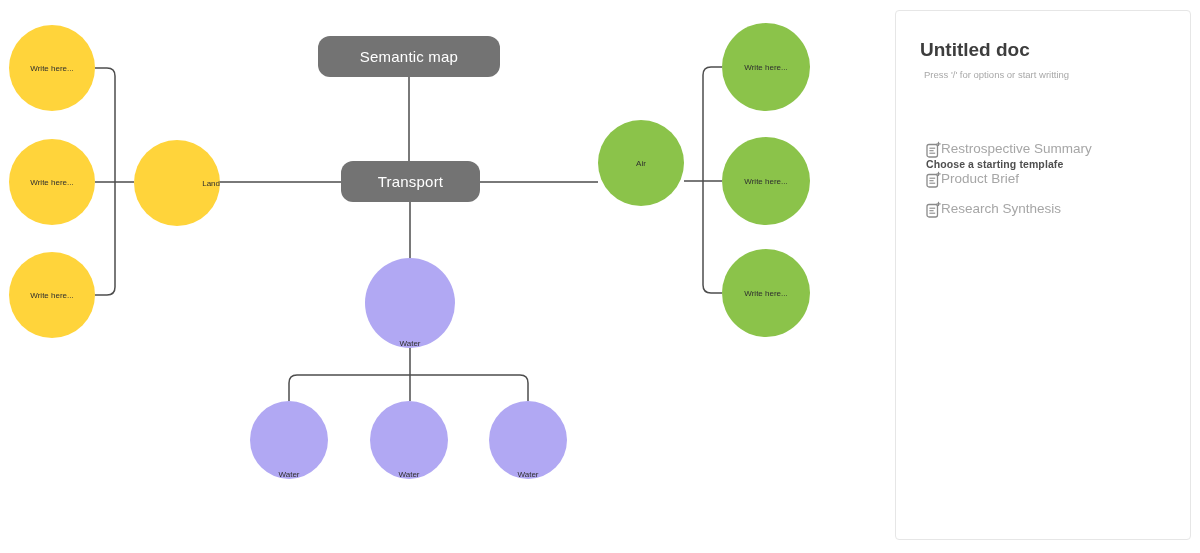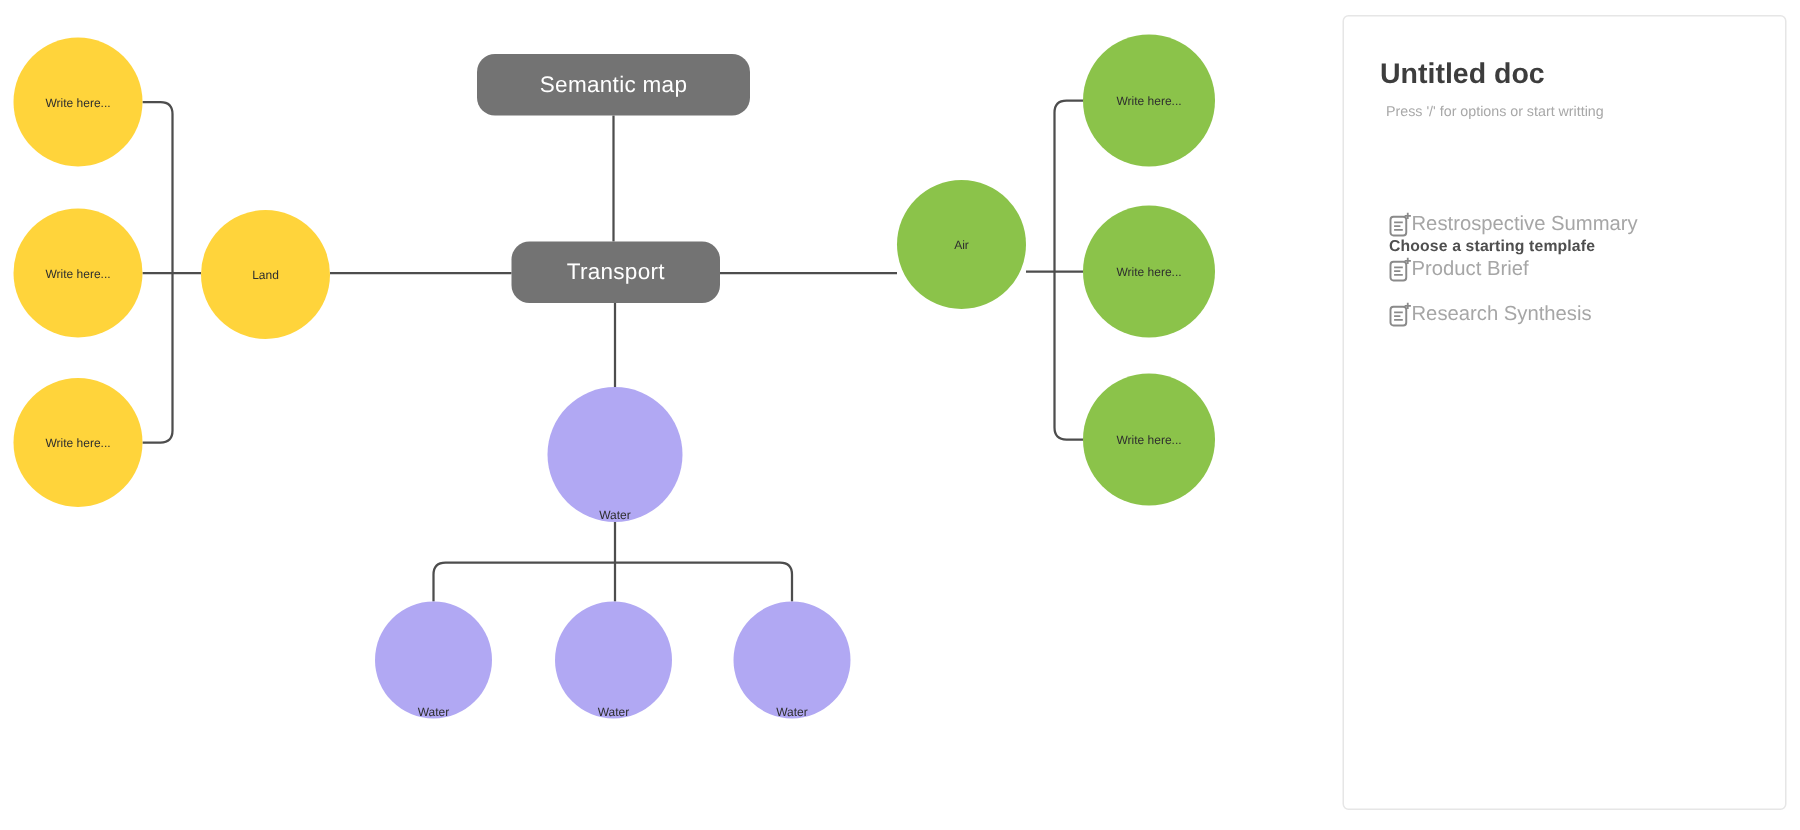--- a/index.html
+++ b/index.html
@@ -78,21 +78,21 @@
 
   <div class="circle c-yellow" style="left:9px;top:25px;width:86px;height:86px;">
     <span>Write here...</span>
   </div>
   <div class="circle c-yellow" style="left:9px;top:139px;width:86px;height:86px;">
     <span>Write here...</span>
   </div>
   <div class="circle c-yellow" style="left:9px;top:252px;width:86px;height:86px;">
     <span>Write here...</span>
   </div>
-  <div class="circle c-yellow" style="left:134px;top:140px;width:86px;height:86px;">
+  <div class="circle c-yellow" style="left:134px;top:140px;width:86px;height:86px;justify-content:flex-end;">
     <span>Land</span>
   </div>
 
   <div class="circle c-green" style="left:598px;top:120px;width:86px;height:86px;">
     <span>Air</span>
   </div>
   <div class="circle c-green" style="left:722px;top:23px;width:88px;height:88px;">
     <span>Write here...</span>
   </div>
   <div class="circle c-green" style="left:722px;top:137px;width:88px;height:88px;">

